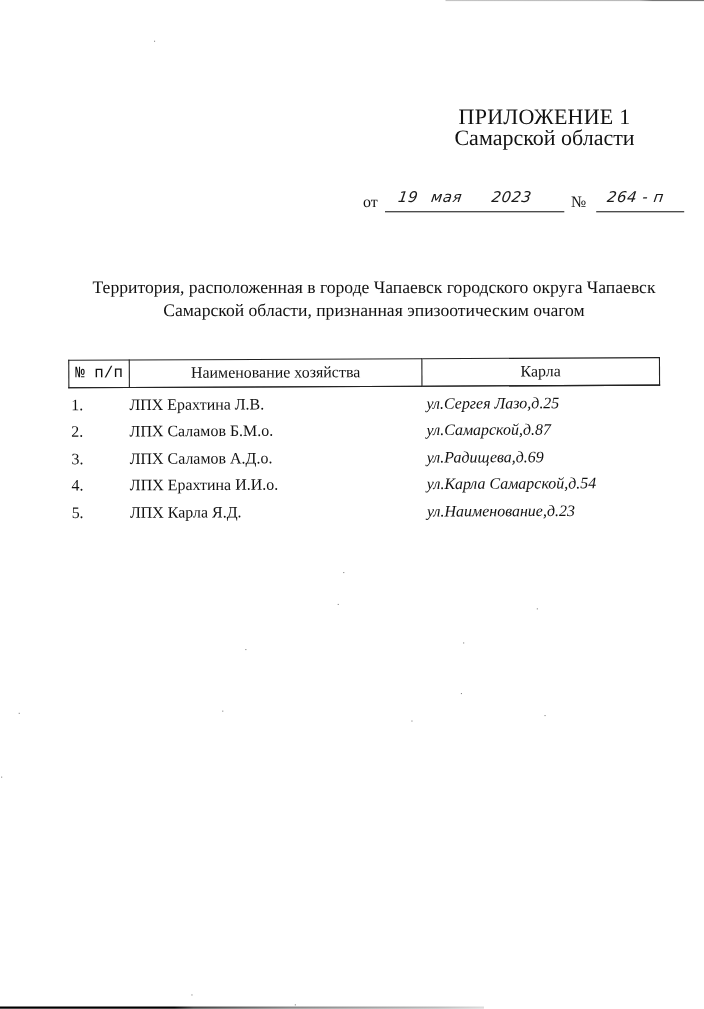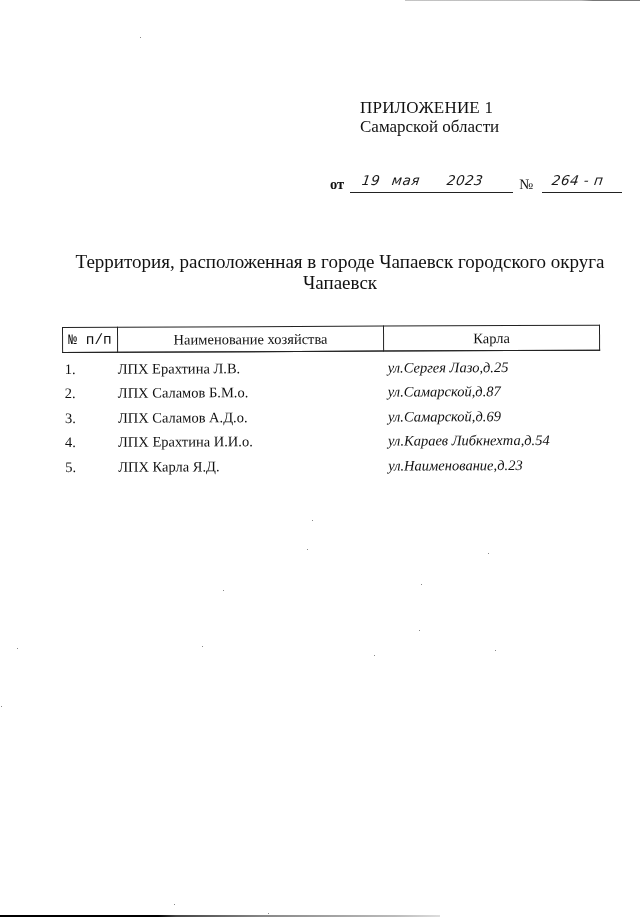--- a/index.html
+++ b/index.html
@@ -29,22 +29,22 @@
       bottom: 0;
       width: 440px;
       height: 2px;
       background: linear-gradient(to right, #000000 0%, #000000 36%, #444 40%, #888 60%, #bbbbbb 90%, #dddddd 100%);
     }
     .appendix {
       position: absolute;
       top: 98px;
       left: 330px;
       width: 300px;
-      text-align: left;
-      font-size: 17px;
+      text-align: center;
+      font-size: 20px;
       line-height: 19px;
     }
     .appendix .title {
       letter-spacing: 0.2px;
       padding-left: 30px;
     }
     .appendix .line2 {
       padding-left: 10px;
     }
     .appendix .line3 {
@@ -78,21 +78,21 @@
       color: #1a1a1a;
       transform: skewX(-8deg);
       letter-spacing: 0.5px;
     }
     .heading {
       position: absolute;
       top: 251px;
       left: 60px;
       width: 560px;
       text-align: center;
-      font-size: 19px;
+      font-size: 16px;
       line-height: 21px;
     }
     table.registry {
       position: absolute;
       top: 327px;
       left: 62px;
       width: 538px;
       border-collapse: collapse;
       font-size: 14.5px;
       transform: rotate(-0.25deg);
@@ -128,32 +128,33 @@
 <body>
 
 <div class="scan-edge-top"></div>
 
 <div class="appendix">
   <div class="title">ПРИЛОЖЕНИЕ  1</div>
   <div class="line3">Самарской области</div>
 </div>
 
 <div class="order-line">
-  <span class="lbl" style="left:0px;font-weight:bold;">от</span>
+  <span class="lbl" style="left:0px;">от</span>
   <div class="blank" style="left:20px; width:163px;"></div>
   <span class="hand" style="left:32px;">19</span>
   <span class="hand" style="left:62px;">мая</span>
   <span class="hand" style="left:117px;">2023</span>
   <span class="lbl" style="left:189px;">№</span>
   <div class="blank" style="left:212px; width:80px;"></div>
   <span class="hand" style="left:222px;">264 - п</span>
 </div>
 
 <div class="heading">
   <div>Территория, расположенная в городе Чапаевск городского округа Чапаевск</div>
+  <div>Самарской области, признанная эпизоотическим очагом</div>
 </div>
 
 <table class="registry">
   <thead>
     <tr>
       <th class="col-no">№ п/п</th>
       <th class="col-name">Наименование хозяйства</th>
       <th class="col-addr">Карла</th>
     </tr>
   </thead>
@@ -164,26 +165,26 @@
       <td class="c-addr">ул.Сергея Лазо,д.25</td>
     </tr>
     <tr>
       <td class="c-no">2.</td>
       <td class="c-name">ЛПХ  Саламов  Б.М.о.</td>
       <td class="c-addr">ул.Самарской,д.87</td>
     </tr>
     <tr>
       <td class="c-no">3.</td>
       <td class="c-name">ЛПХ Саламов А.Д.о.</td>
-      <td class="c-addr">ул.Самарской,д.69</td>
+      <td class="c-addr">ул.Радищева,д.69</td>
     </tr>
     <tr>
       <td class="c-no">4.</td>
       <td class="c-name">ЛПХ Ерахтина И.И.о.</td>
-      <td class="c-addr">ул.Караев Либкнехта,д.54</td>
+      <td class="c-addr">ул.Карла Самарской,д.54</td>
     </tr>
     <tr>
       <td class="c-no">5.</td>
       <td class="c-name">ЛПХ Карла Я.Д.</td>
       <td class="c-addr">ул.Наименование,д.23</td>
     </tr>
   </tbody>
 </table>
 
 <div class="dot" style="left:140px; top:37px;"></div>

